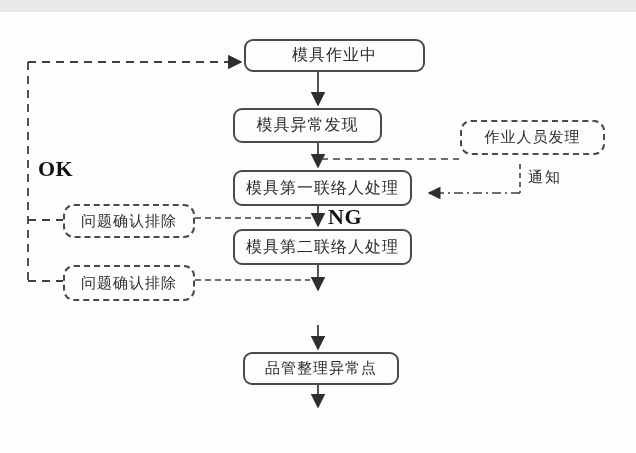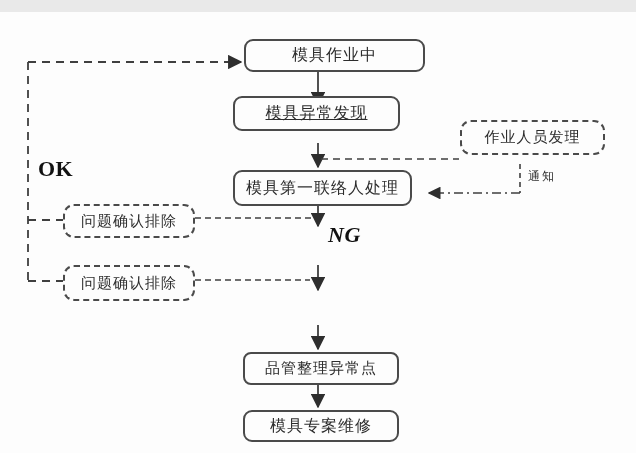--- a/index.html
+++ b/index.html
@@ -11,38 +11,38 @@
   .wires { position:absolute; left:0; top:0; width:636px; height:453px; }
   .node {
     position:absolute; box-sizing:border-box;
     border:2px solid #4a4a4a; border-radius:9px; background:#fdfdfd;
     display:flex; align-items:center; justify-content:center;
     font-size:16px; letter-spacing:1px; color:#2d2d2d; white-space:nowrap;
   }
   .node.dashed { border-style:dashed; border-radius:11px; }
   
   .n1 { left:244px; top:27px;  width:181px; height:33px; }
-  .n2 { left:233px; top:84px;  width:167px; height:35px;text-decoration:underline; }
+  .n2 { left:233px; top:96px;  width:149px; height:35px; }
   .n3 { left:233px; top:158px; width:179px; height:36px;text-align:center; }
   .n4 { left:233px; top:217px; width:179px; height:36px; }
   .n5 { left:243px; top:281px; width:156px; height:32px; font-size:15px; }
-  .n6 { left:243px; top:340px; width:156px; height:33px; font-size:15px;border-radius:8px; }
+  .n6 { left:243px; top:340px; width:156px; height:33px; font-size:15px; }
   .n7 { left:243px; top:398px; width:156px; height:32px; }
   
   .fA { left:63px;  top:192px; width:132px; height:34px; font-size:15px; }
   .fB { left:63px;  top:253px; width:132px; height:36px; font-size:15px; }
   .op { left:460px; top:108px; width:145px; height:35px; font-size:15px; }
   .edge-label {
     position:absolute; color:#111; font-weight:bold; font-size:22px;
     line-height:1; letter-spacing:0.5px;
   }
   .lbl-ok { left:38px;  top:146px; }
-  .lbl-ng { left:328px; top:212px;font-style:italic; }
+  .lbl-ng { left:328px; top:194px; }
   .lbl-notify {
-    left:528px; top:158px; font-weight:normal; font-size:12px;
+    left:528px; top:158px; font-weight:normal; font-size:15px;
     letter-spacing:2px; color:#2d2d2d;
   }
 </style>
 </head>
 <body>
 
 <div class="stage">
 
   <svg class="wires" width="636" height="453" viewBox="0 0 636 453">
     <defs>
@@ -66,22 +66,22 @@
     <line x1="195" y1="268" x2="310" y2="268" stroke="#3f3f3f" stroke-width="1.6" stroke-dasharray="6 4"></line>
 
     <line x1="321" y1="147" x2="459" y2="147" stroke="#3f3f3f" stroke-width="1.6" stroke-dasharray="7 5"></line>
     <line x1="520" y1="152" x2="520" y2="181" stroke="#3f3f3f" stroke-width="1.6" stroke-dasharray="5 4"></line>
     <line x1="520" y1="181" x2="429" y2="181" stroke="#3f3f3f" stroke-width="1.6" stroke-dasharray="9 4 2 4" marker-end="url(#arrow)"></line>
   </svg>
 
   <div class="node n1">模具作业中</div>
   <div class="node n2">模具异常发现</div>
   <div class="node n3">模具第一联络人处理</div>
+  <div class="node n4">模具第二联络人处理</div>
   <div class="node n6">品管整理异常点</div>
-  <div class="node n7">模具专案维修</div>
 
   <div class="node dashed fA">问题确认排除</div>
   <div class="node dashed fB">问题确认排除</div>
   <div class="node dashed op">作业人员发理</div>
 
   <div class="edge-label lbl-ok">OK</div>
   <div class="edge-label lbl-ng">NG</div>
   <div class="edge-label lbl-notify">通知</div>
 
 </div>

